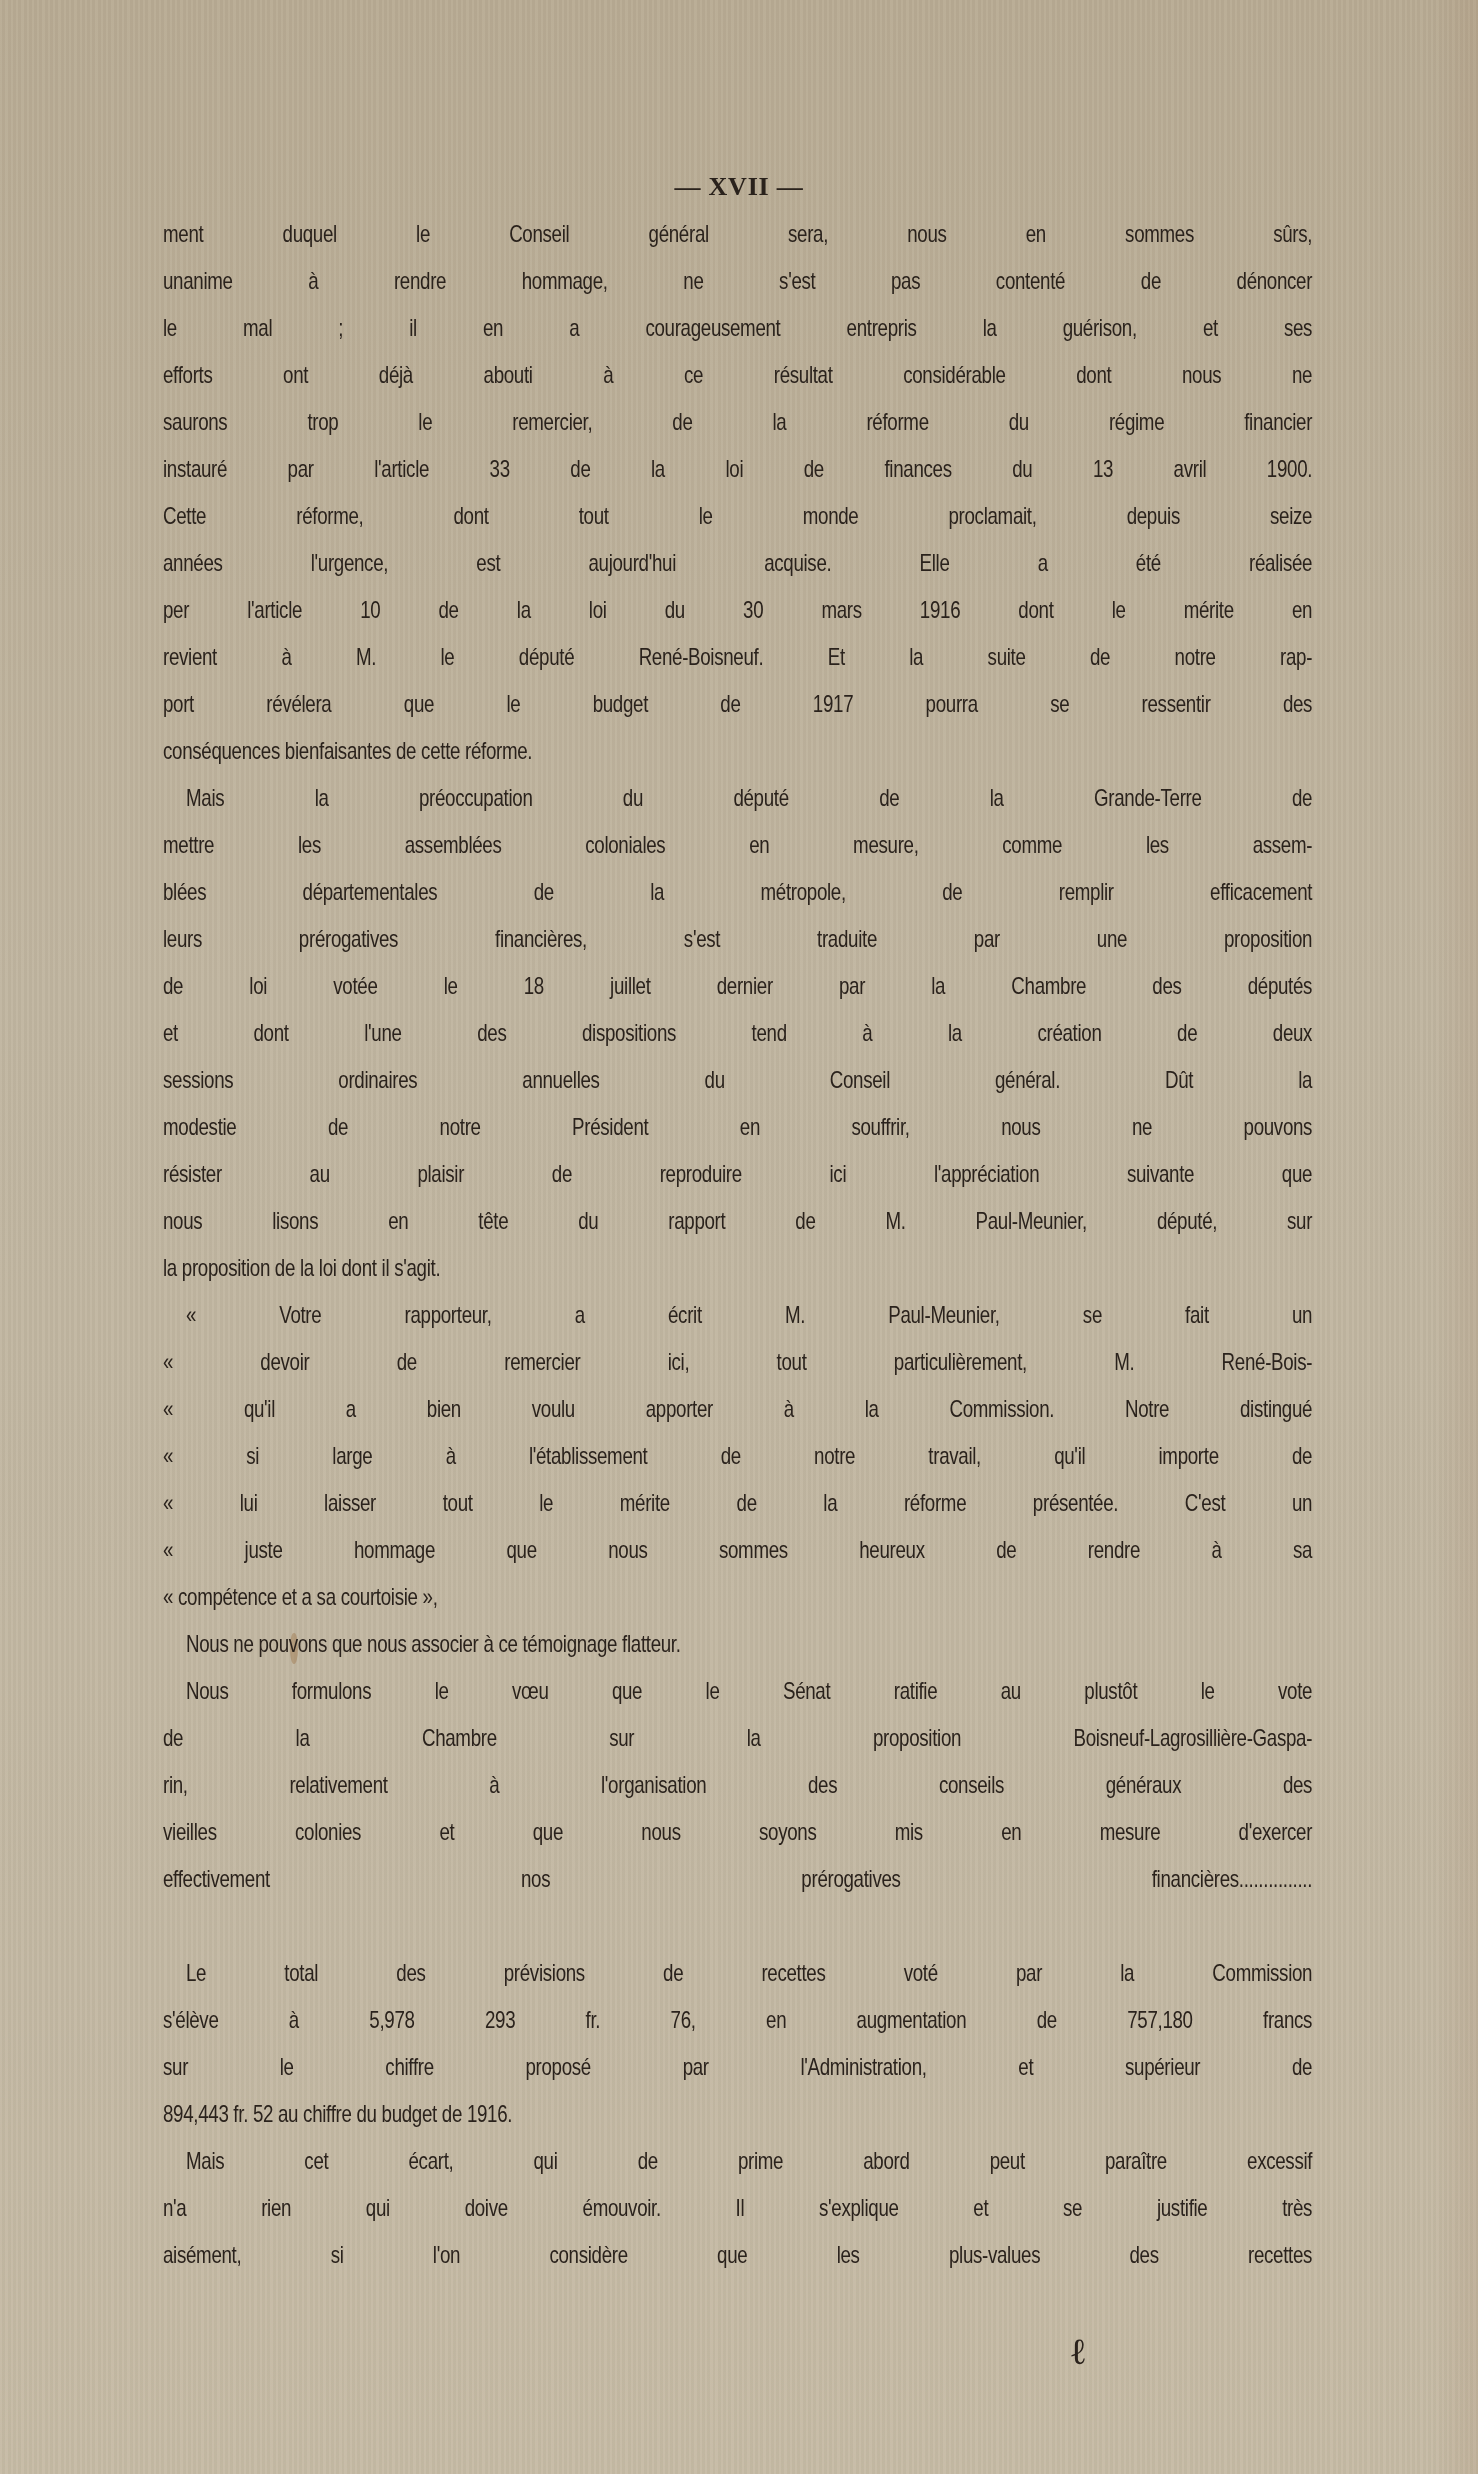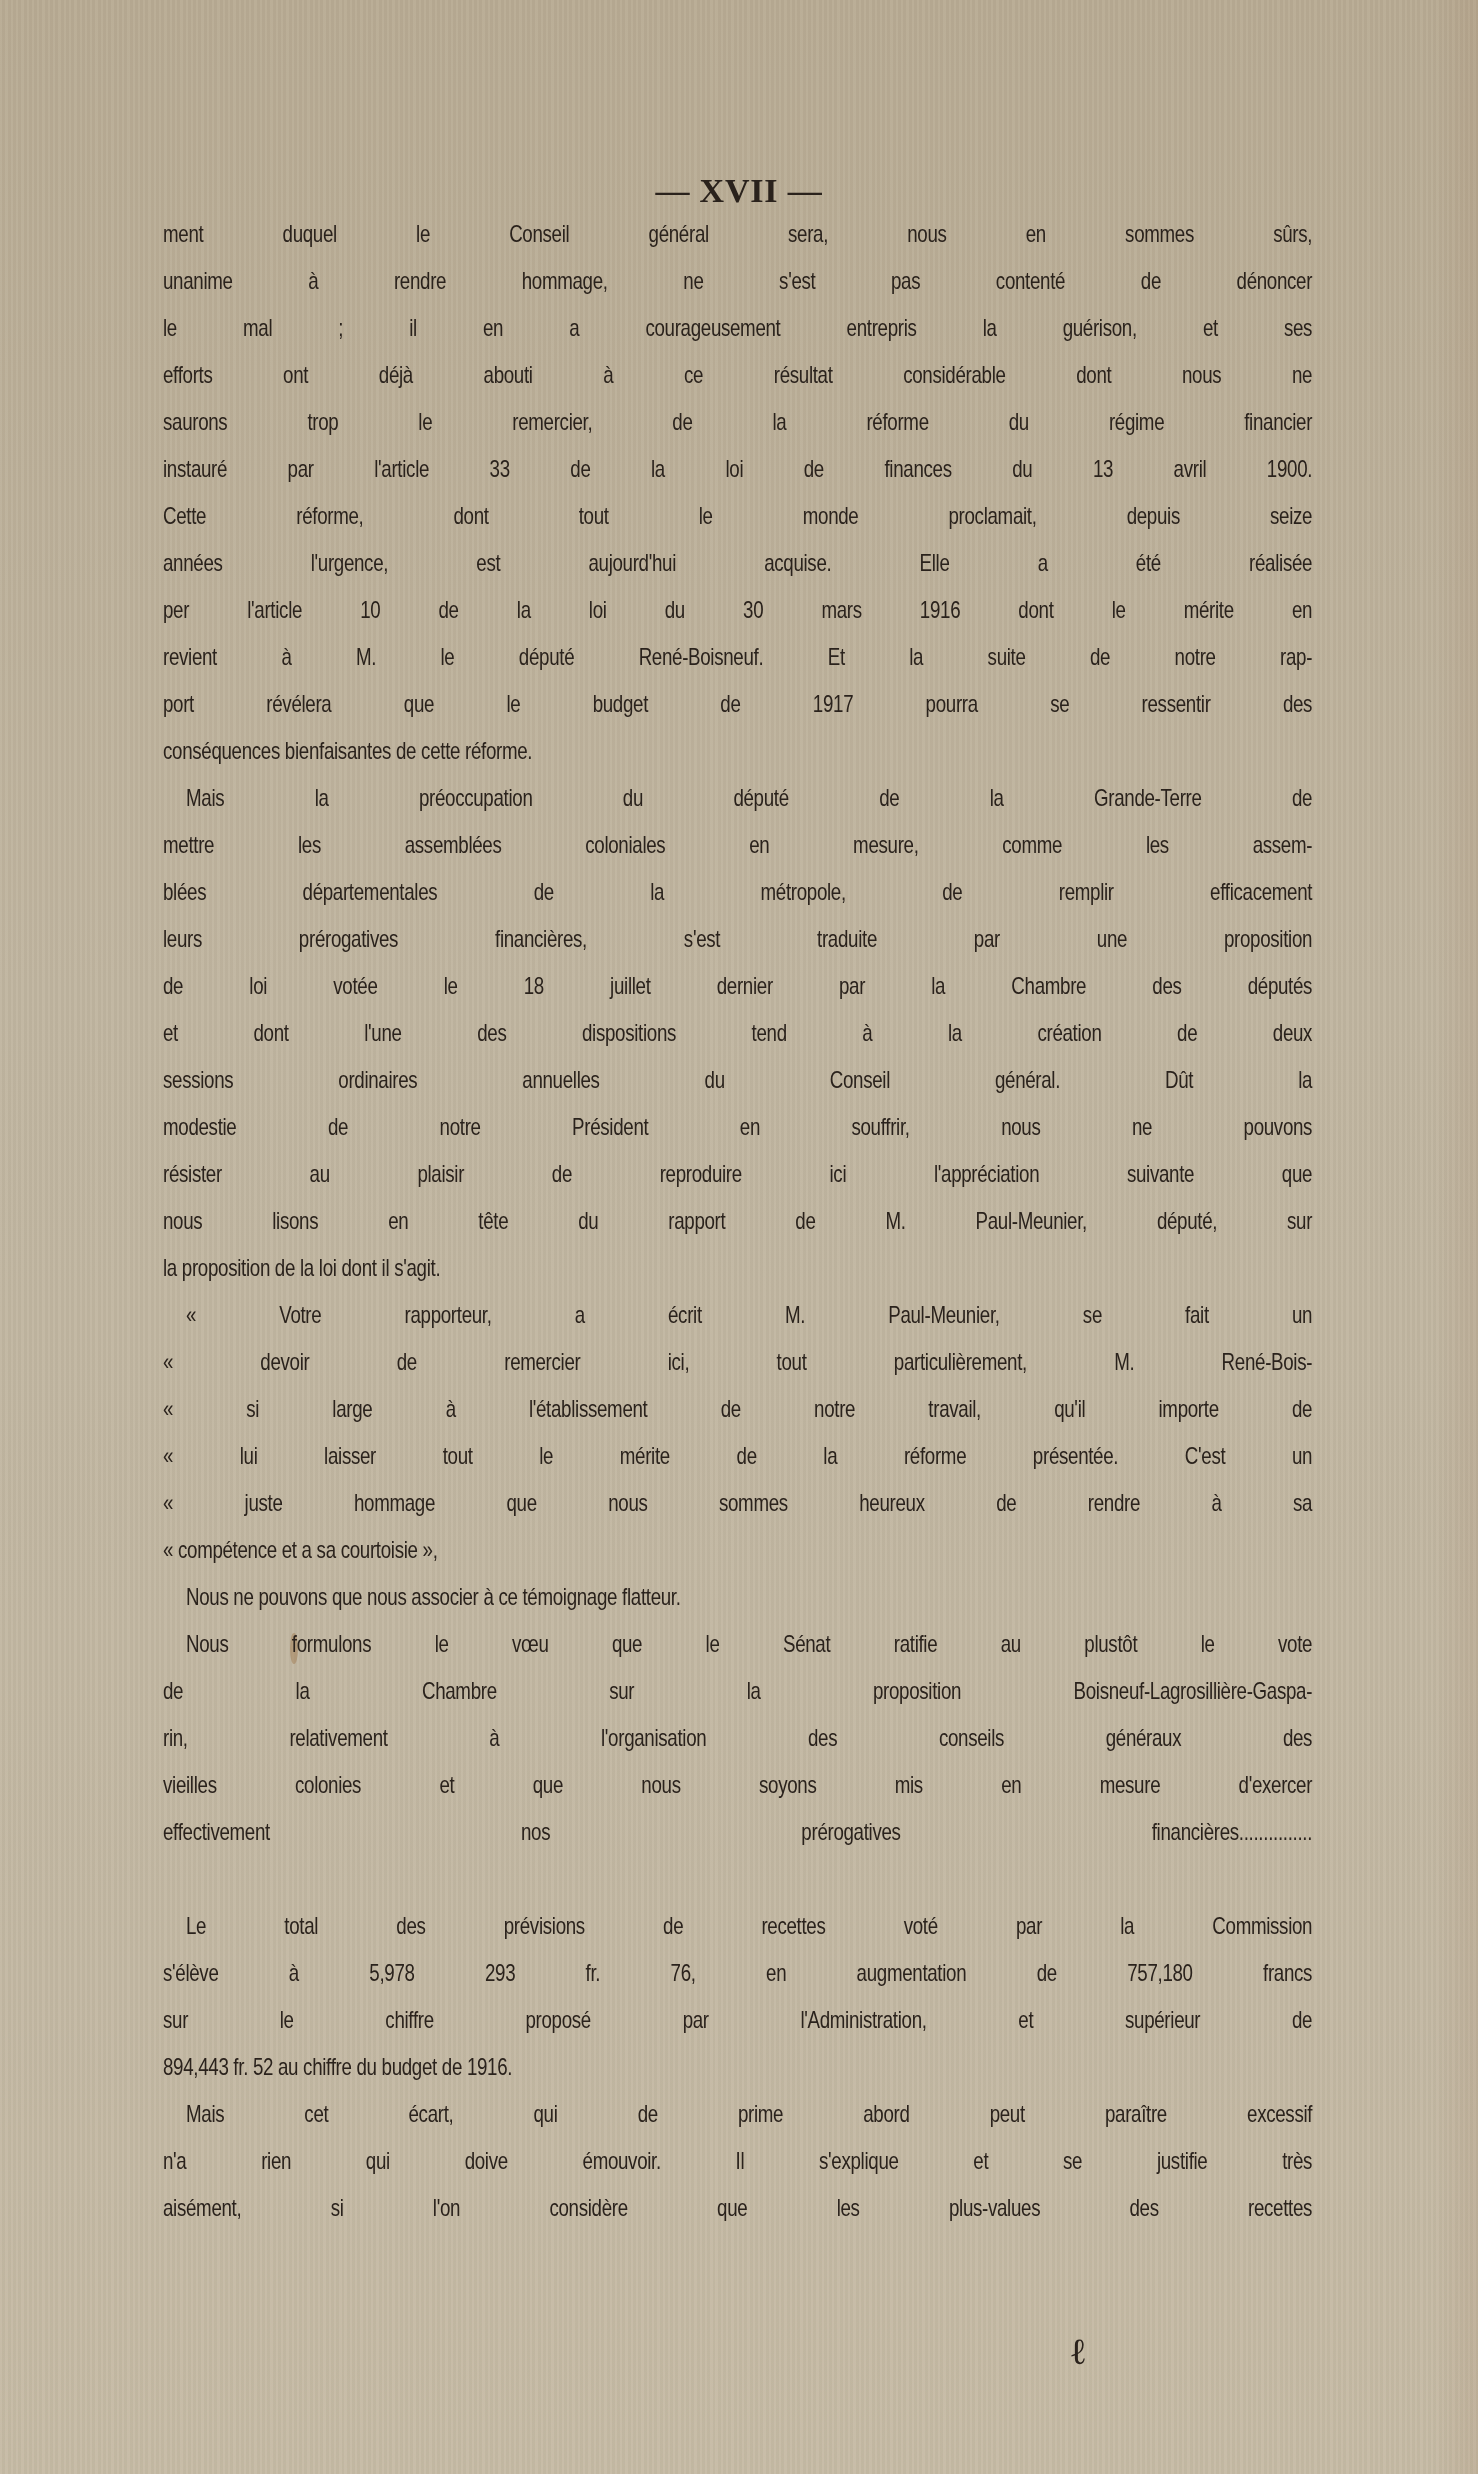--- a/index.html
+++ b/index.html
@@ -12,21 +12,21 @@
     position: relative;
     font-family: "Liberation Serif", "DejaVu Serif", serif;
     color: #2a221c;
   }
   .page-edge-right {
     position: absolute; top: 0; right: 0; width: 46px; height: 100%;
     background: linear-gradient(90deg, rgba(0,0,0,0) 0%, rgba(150,110,80,0.12) 100%);
   }
   .header {
     position: absolute; top: 172px; left: 0; width: 1478px; text-align: center;
-    font-size: 34px; font-weight: bold; letter-spacing: 0.8px;
+    font-size: 26px; font-weight: bold; letter-spacing: 0.8px;
   }
   .text-block {
     position: absolute; left: 163px; width: 1151px; top: 210px;
   }
   .line {
     display: block; height: 47px; line-height: 47px;
     font-size: 24px; white-space: nowrap;
     text-align: justify; text-align-last: justify;
     transform-origin: left center;
     font-family: "Liberation Sans Narrow", "Liberation Sans", "DejaVu Sans", sans-serif;
@@ -74,20 +74,21 @@
       <div class="line"><span class="narrow">leurs prérogatives financières, s'est traduite par une proposition</span></div>
       <div class="line"><span class="narrow">de loi votée le 18 juillet dernier par la Chambre des députés</span></div>
       <div class="line"><span class="narrow">et dont l'une des dispositions tend à la création de deux</span></div>
       <div class="line"><span class="narrow">sessions ordinaires annuelles du Conseil général. Dût la</span></div>
       <div class="line"><span class="narrow">modestie de notre Président en souffrir, nous ne pouvons</span></div>
       <div class="line"><span class="narrow">résister au plaisir de reproduire ici l'appréciation suivante que</span></div>
       <div class="line"><span class="narrow">nous lisons en tête du rapport de M. Paul-Meunier, député, sur</span></div>
       <div class="line last"><span class="narrow">la proposition de la loi dont il s'agit.</span></div>
       <div class="line indent"><span class="narrow">« Votre rapporteur, a écrit M. Paul-Meunier, se fait un</span></div>
       <div class="line"><span class="narrow">« devoir de remercier ici, tout particulièrement, M. René-Bois-</span></div>
+      <div class="line"><span class="narrow">« qu'il a bien voulu apporter à la Commission. Notre distingué</span></div>
       <div class="line"><span class="narrow">« si large à l'établissement de notre travail, qu'il importe de</span></div>
       <div class="line"><span class="narrow">« lui laisser tout le mérite de la réforme présentée. C'est un</span></div>
       <div class="line"><span class="narrow">« juste hommage que nous sommes heureux de rendre à sa</span></div>
       <div class="line last"><span class="narrow">« compétence et a sa courtoisie »,</span></div>
       <div class="line indent last"><span class="narrow">Nous ne pouvons que nous associer à ce témoignage flatteur.</span></div>
       <div class="line indent"><span class="narrow">Nous formulons le vœu que le Sénat ratifie au plustôt le vote</span></div>
       <div class="line"><span class="narrow">de la Chambre sur la proposition Boisneuf-Lagrosillière-Gaspa-</span></div>
       <div class="line"><span class="narrow">rin, relativement à l'organisation des conseils généraux des</span></div>
       <div class="line"><span class="narrow">vieilles colonies et que nous soyons mis en mesure d'exercer</span></div>
       <div class="line"><span class="narrow">effectivement nos prérogatives financières...............</span></div>

